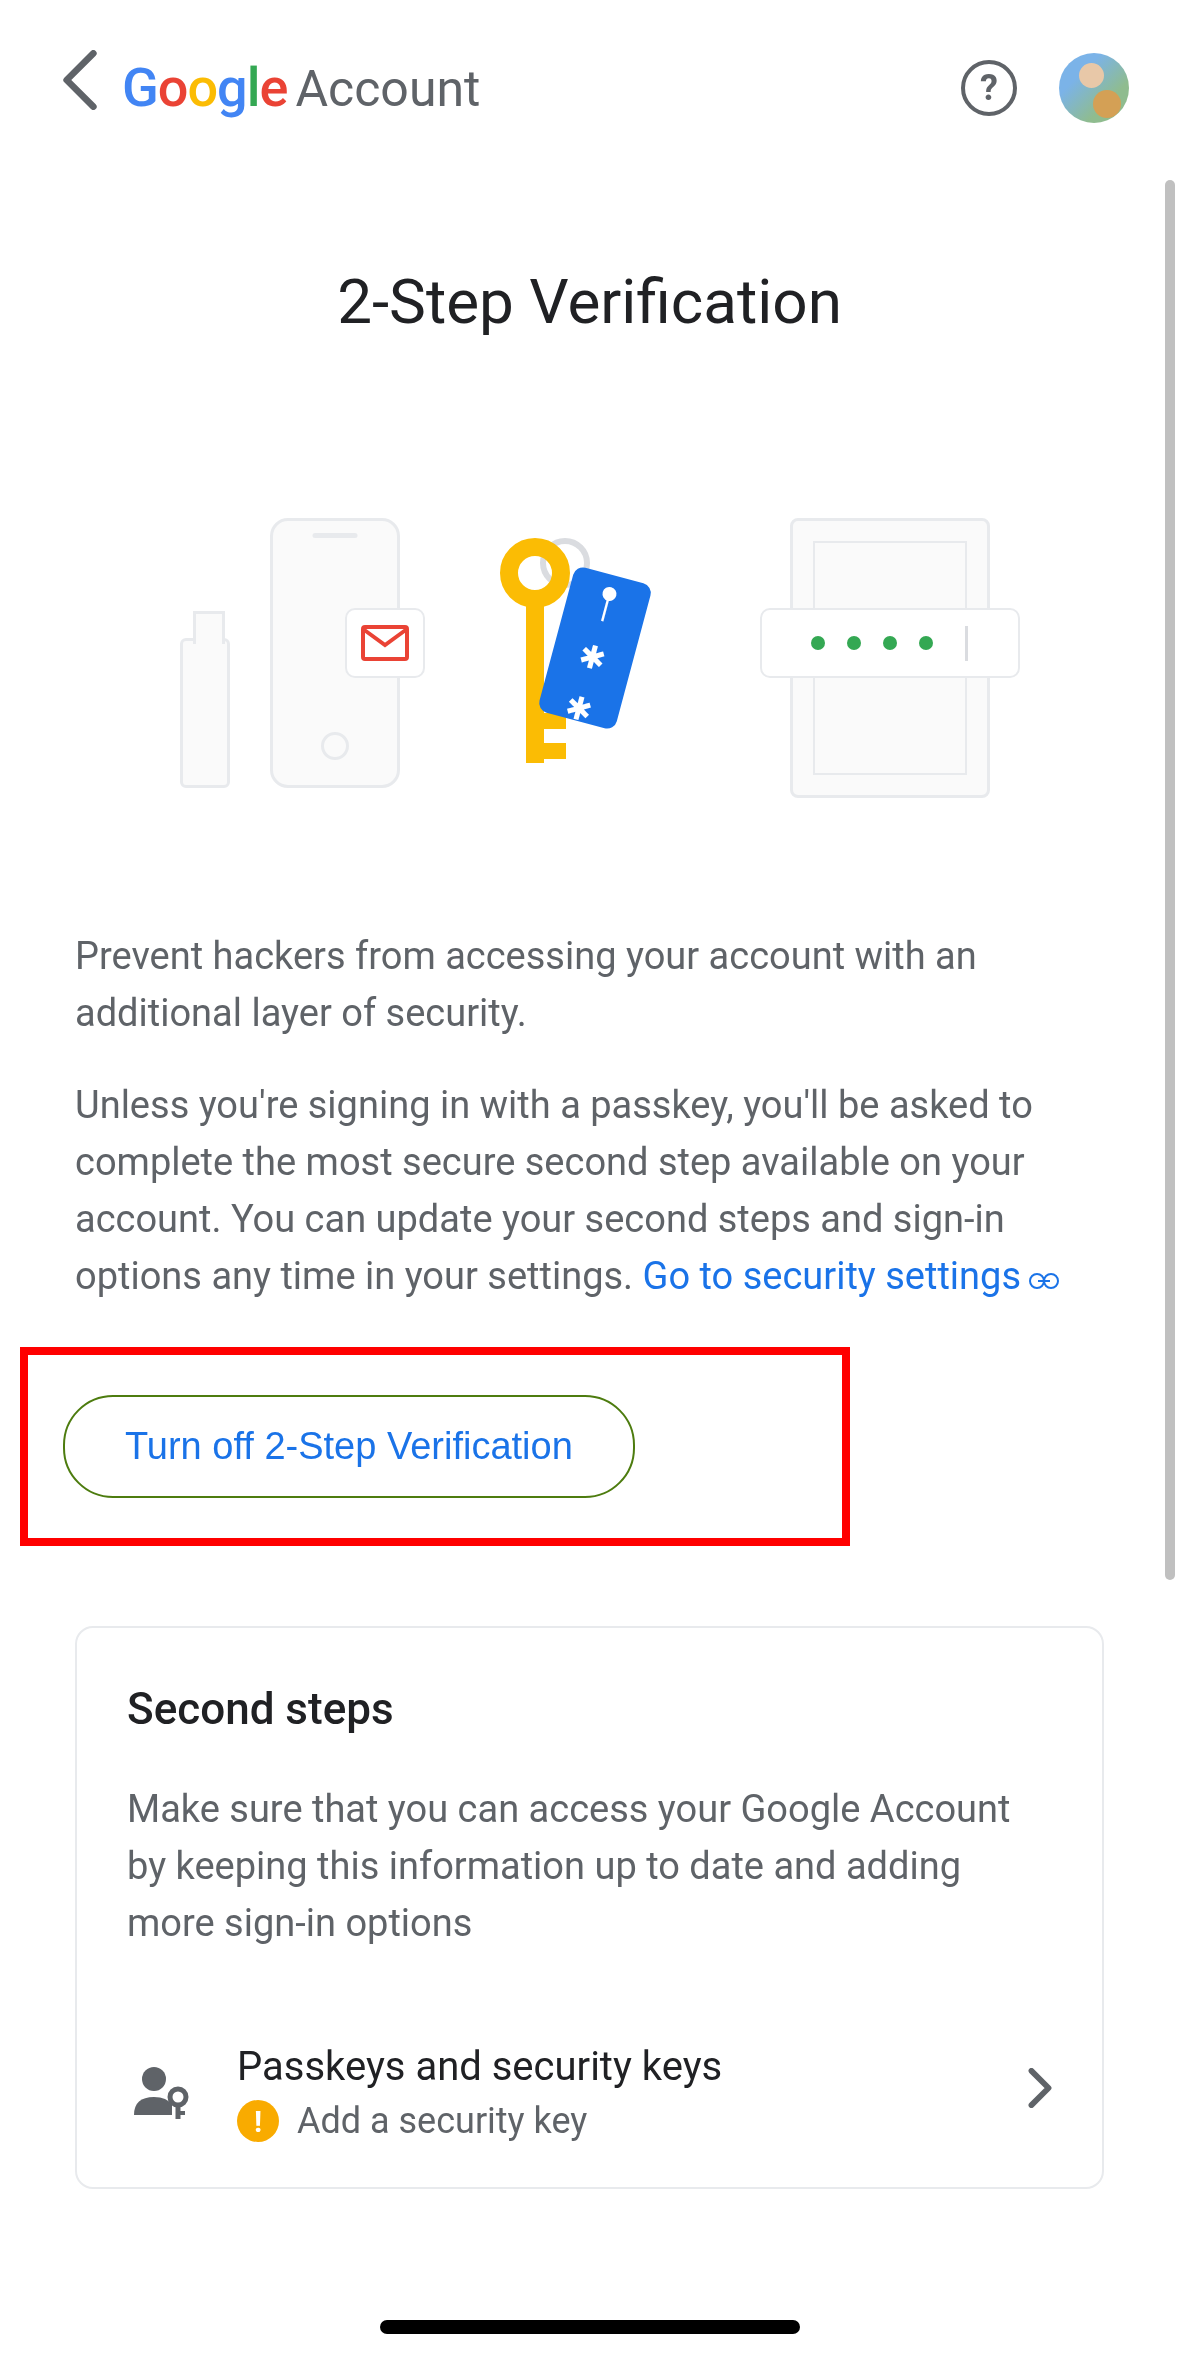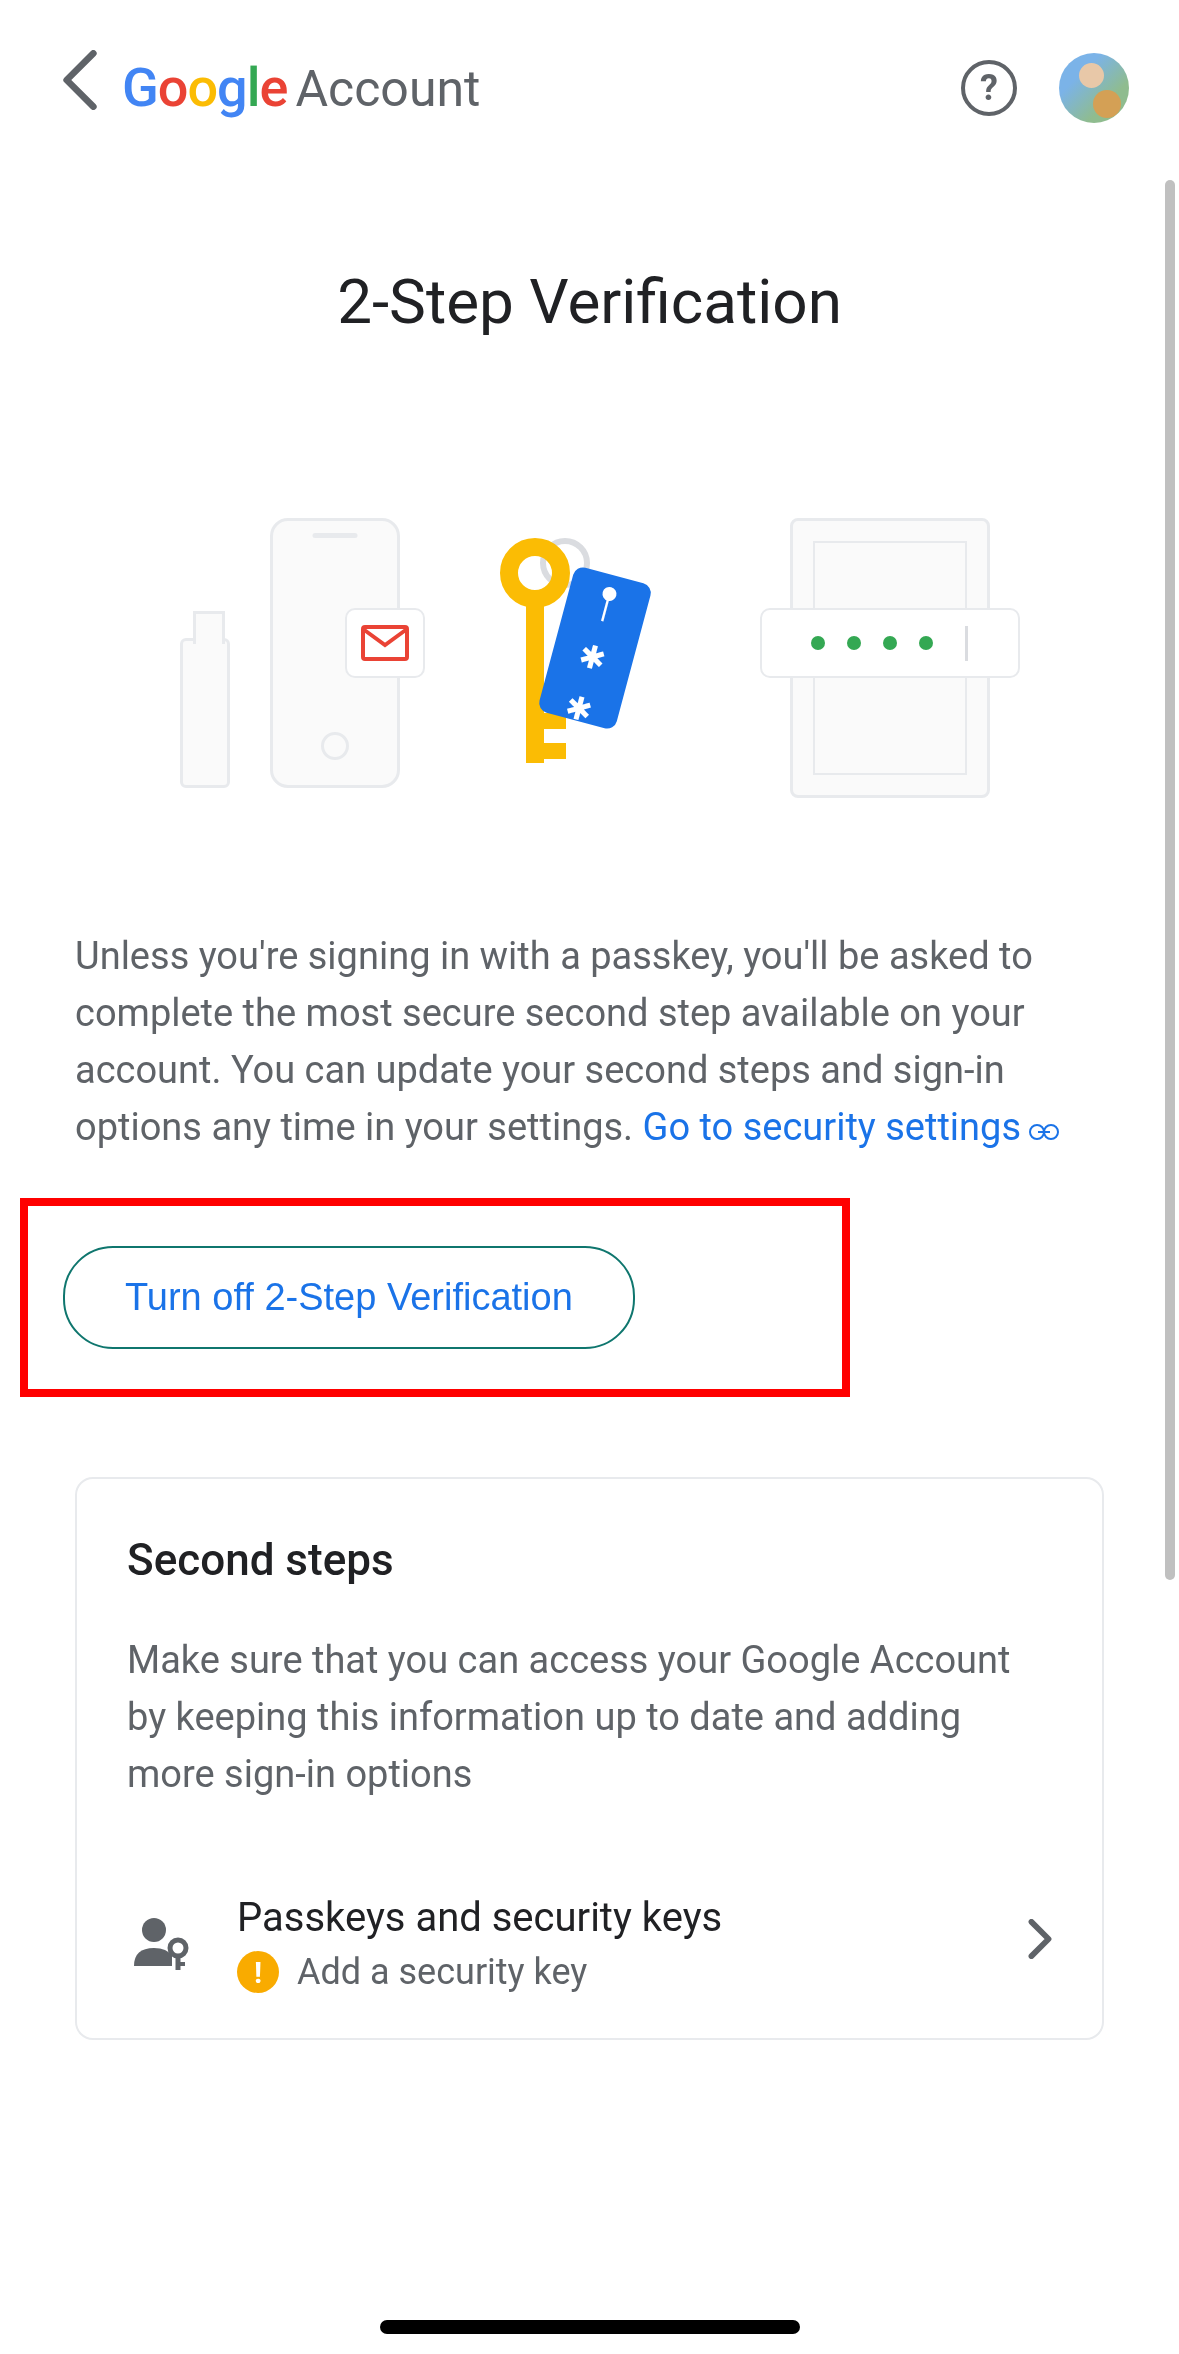--- a/index.html
+++ b/index.html
@@ -338,21 +338,21 @@
       vertical-align: middle;
       margin-left: 8px;
     }
     .highlight-box {
       border: 8px solid #ff0000;
       padding: 40px 35px;
       margin: 40px -35px 80px -55px;
       width: 830px;
     }
     .turn-off-btn {
-      border: 2px solid #0f766e;
+      border: 2px solid #4d7c0f;
       border-radius: 50px;
       padding: 28px 60px;
       font-size: 38px;
       color: #1a73e8;
       font-weight: 500;
       background: #fff;
       cursor: pointer;
       display: inline-block;
     }
     .card {
@@ -491,20 +491,21 @@
         <div class="pw-dot"></div>
           <div class="pw-dot"></div>
           <div class="pw-dot"></div>
           <div class="pw-dot"></div>
           <div class="pw-cursor"></div>
       </div>
     </div>
   </div>
 
   <div class="content">
+    <p class="body-text">Prevent hackers from accessing your account with an additional layer of security.</p>
     <p class="body-text">
       <span>Unless you're signing in with a passkey, you'll be asked to complete the most secure second step avail­able on your account. You can update your second steps and sign-in options any time in your settings. </span><span class="link"><span>Go to security settings</span><span class="link-icon"><svg width="30" height="20" viewBox="0 0 30 16">
               <rect x="1" y="1" width="14" height="14" rx="7" fill="none" stroke="#1a73e8" stroke-width="2"></rect>
               <rect x="15" y="1" width="14" height="14" rx="7" fill="none" stroke="#1a73e8" stroke-width="2"></rect>
               <line x1="9" y1="8" x2="21" y2="8" stroke="#1a73e8" stroke-width="2"></line>
             </svg></span></span>
     </p>
 
     <div class="highlight-box">
       <button class="turn-off-btn">Turn off 2-Step Verification</button>

